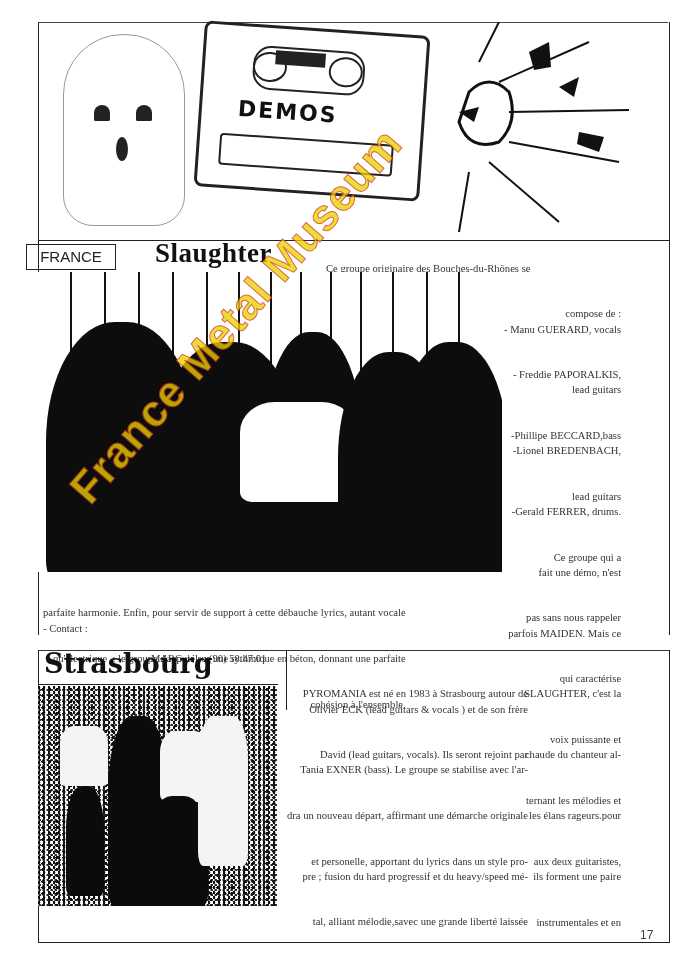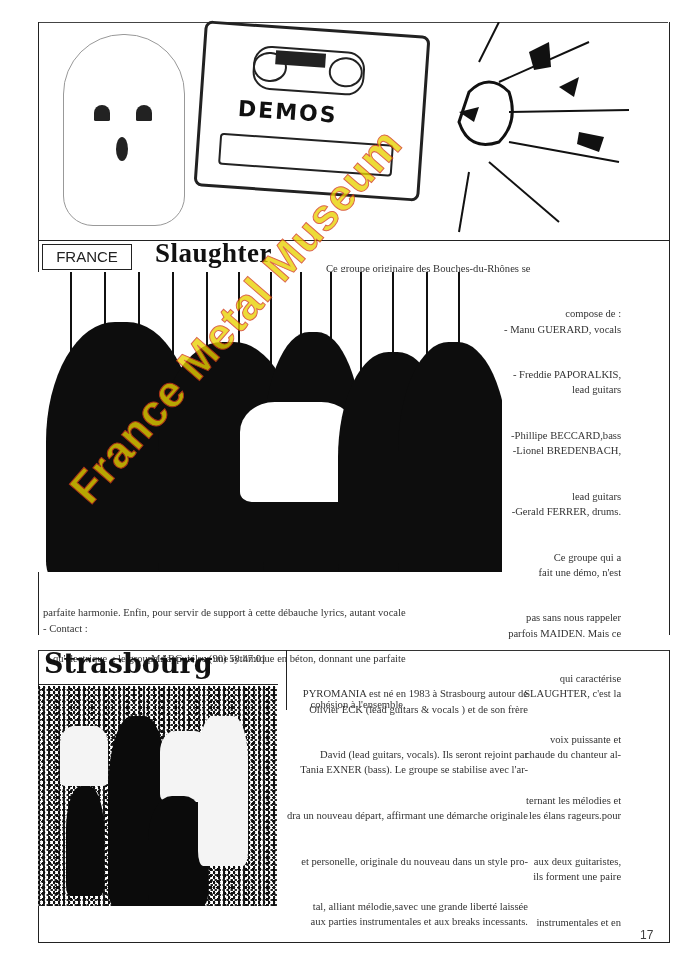--- a/index.html
+++ b/index.html
@@ -14,21 +14,21 @@
   .reel { width: 30px; height: 26px; border: 2px solid #222; border-radius: 50%; position: absolute; top: 22px; }
   .tape-window { position: absolute; left: 48px; top: 18px; width: 108px; height: 40px; border: 2px solid #222; border-radius: 18px; }
   .tape-dark { position: absolute; left: 48px; top: 4px; width: 60px; height: 14px; background: #222; }
   .demos-label { position: absolute; left: 36px; top: 70px; font-family: "DejaVu Sans", sans-serif; font-weight: bold; font-size: 22px; letter-spacing: 2px; color: #111; }
   .ghost { left: 24px; top: 12px; width: 120px; height: 190px; border: 1px solid #999; border-radius: 60px 60px 30px 30px; }
   .ghost-eye { position: absolute; width: 16px; height: 16px; background: #222; border-radius: 50% 50% 10% 10%; }
   .ghost-mouth { position: absolute; left: 52px; top: 102px; width: 12px; height: 24px; background: #222; border-radius: 50%; }
   .burst { left: 400px; top: 0px; width: 200px; height: 220px; }
   
   #slaughter-frame { left: 38px; top: 240px; width: 630px; height: 395px; border-left: 1.5px solid #222; border-right: 1.5px solid #222; }
-  #france-tag { left: 42px; top: 244px; width: 88px; height: 24px; border: 1.5px solid #222; font-family: "Liberation Sans", "DejaVu Sans", sans-serif; font-size: 15px; line-height: 24px; text-align: center; color: #222; }
+  #france-tag { left: 26px; top: 244px; width: 88px; height: 24px; border: 1.5px solid #222; font-family: "Liberation Sans", "DejaVu Sans", sans-serif; font-size: 15px; line-height: 24px; text-align: center; color: #222; }
   #slaughter-title { left: 155px; top: 238px; font-family: Liberation Serif, serif; font-weight: bold; font-size: 27px; color: #111; letter-spacing: 0.5px; }
   #slaughter-photo { left: 38px; top: 272px; width: 464px; height: 300px; background: #fff; overflow: hidden; }
   .bar { position: absolute; top: 0; width: 2px; height: 120px; background: #111; }
   .figure { position: absolute; background: #0d0d0d; border-radius: 46% 46% 8% 8%; }
   .shirt { position: absolute; background: #fff; border-radius: 30% 30% 10% 10%; }
   #slaughter-intro { left: 326px; top: 261px; }
   #slaughter-col { left: 504px; top: 276px; }
   #slaughter-body { left: 43px; top: 575px; }
   #contact-label { left: 43px; top: 621px; }
   #contact-rows { left: 140px; top: 621px; }
@@ -156,22 +156,22 @@
   <div class="pfig" style="left:70px;top:30px;width:60px;height:190px;"></div>
   <div class="plight" style="left:122px;top:45px;width:50px;height:70px;"></div>
   <div class="pfig" style="left:110px;top:110px;width:60px;height:110px;"></div>
   <div class="plight" style="left:160px;top:30px;width:50px;height:150px;"></div>
 </div>
 
 <div class="abs mono" id="pyro-text">
   <div>PYROMANIA est né en 1983 à Strasbourg autour de</div><div>Olivier ECK (lead guitars &amp; vocals ) et de son frère</div>
   <div> David (lead guitars, vocals). Ils seront rejoint par</div><div>Tania EXNER (bass). Le groupe se stabilise avec l'ar-</div>
   <div>dra un nouveau départ, affirmant une démarche originale</div>
-  <div>et personelle, originale du nouveau dans un style pro-</div>
-  <div>tal, alliant mélodie,savec une grande liberté laissée</div><div>aux parties instrumentales et aux breaks incessants.</div>
+  <div>et personelle, apportant du lyrics dans un style pro-</div><div>pre ; fusion du hard progressif et du heavy/speed mé-</div>
+  <div>tal, alliant mélodie,savec une grande liberté laissée</div>
   
   
   
   
   
 </div>
 
 <div class="abs" id="page-number">17</div>
 
 <div class="abs" id="watermark">France Metal Museum</div>

